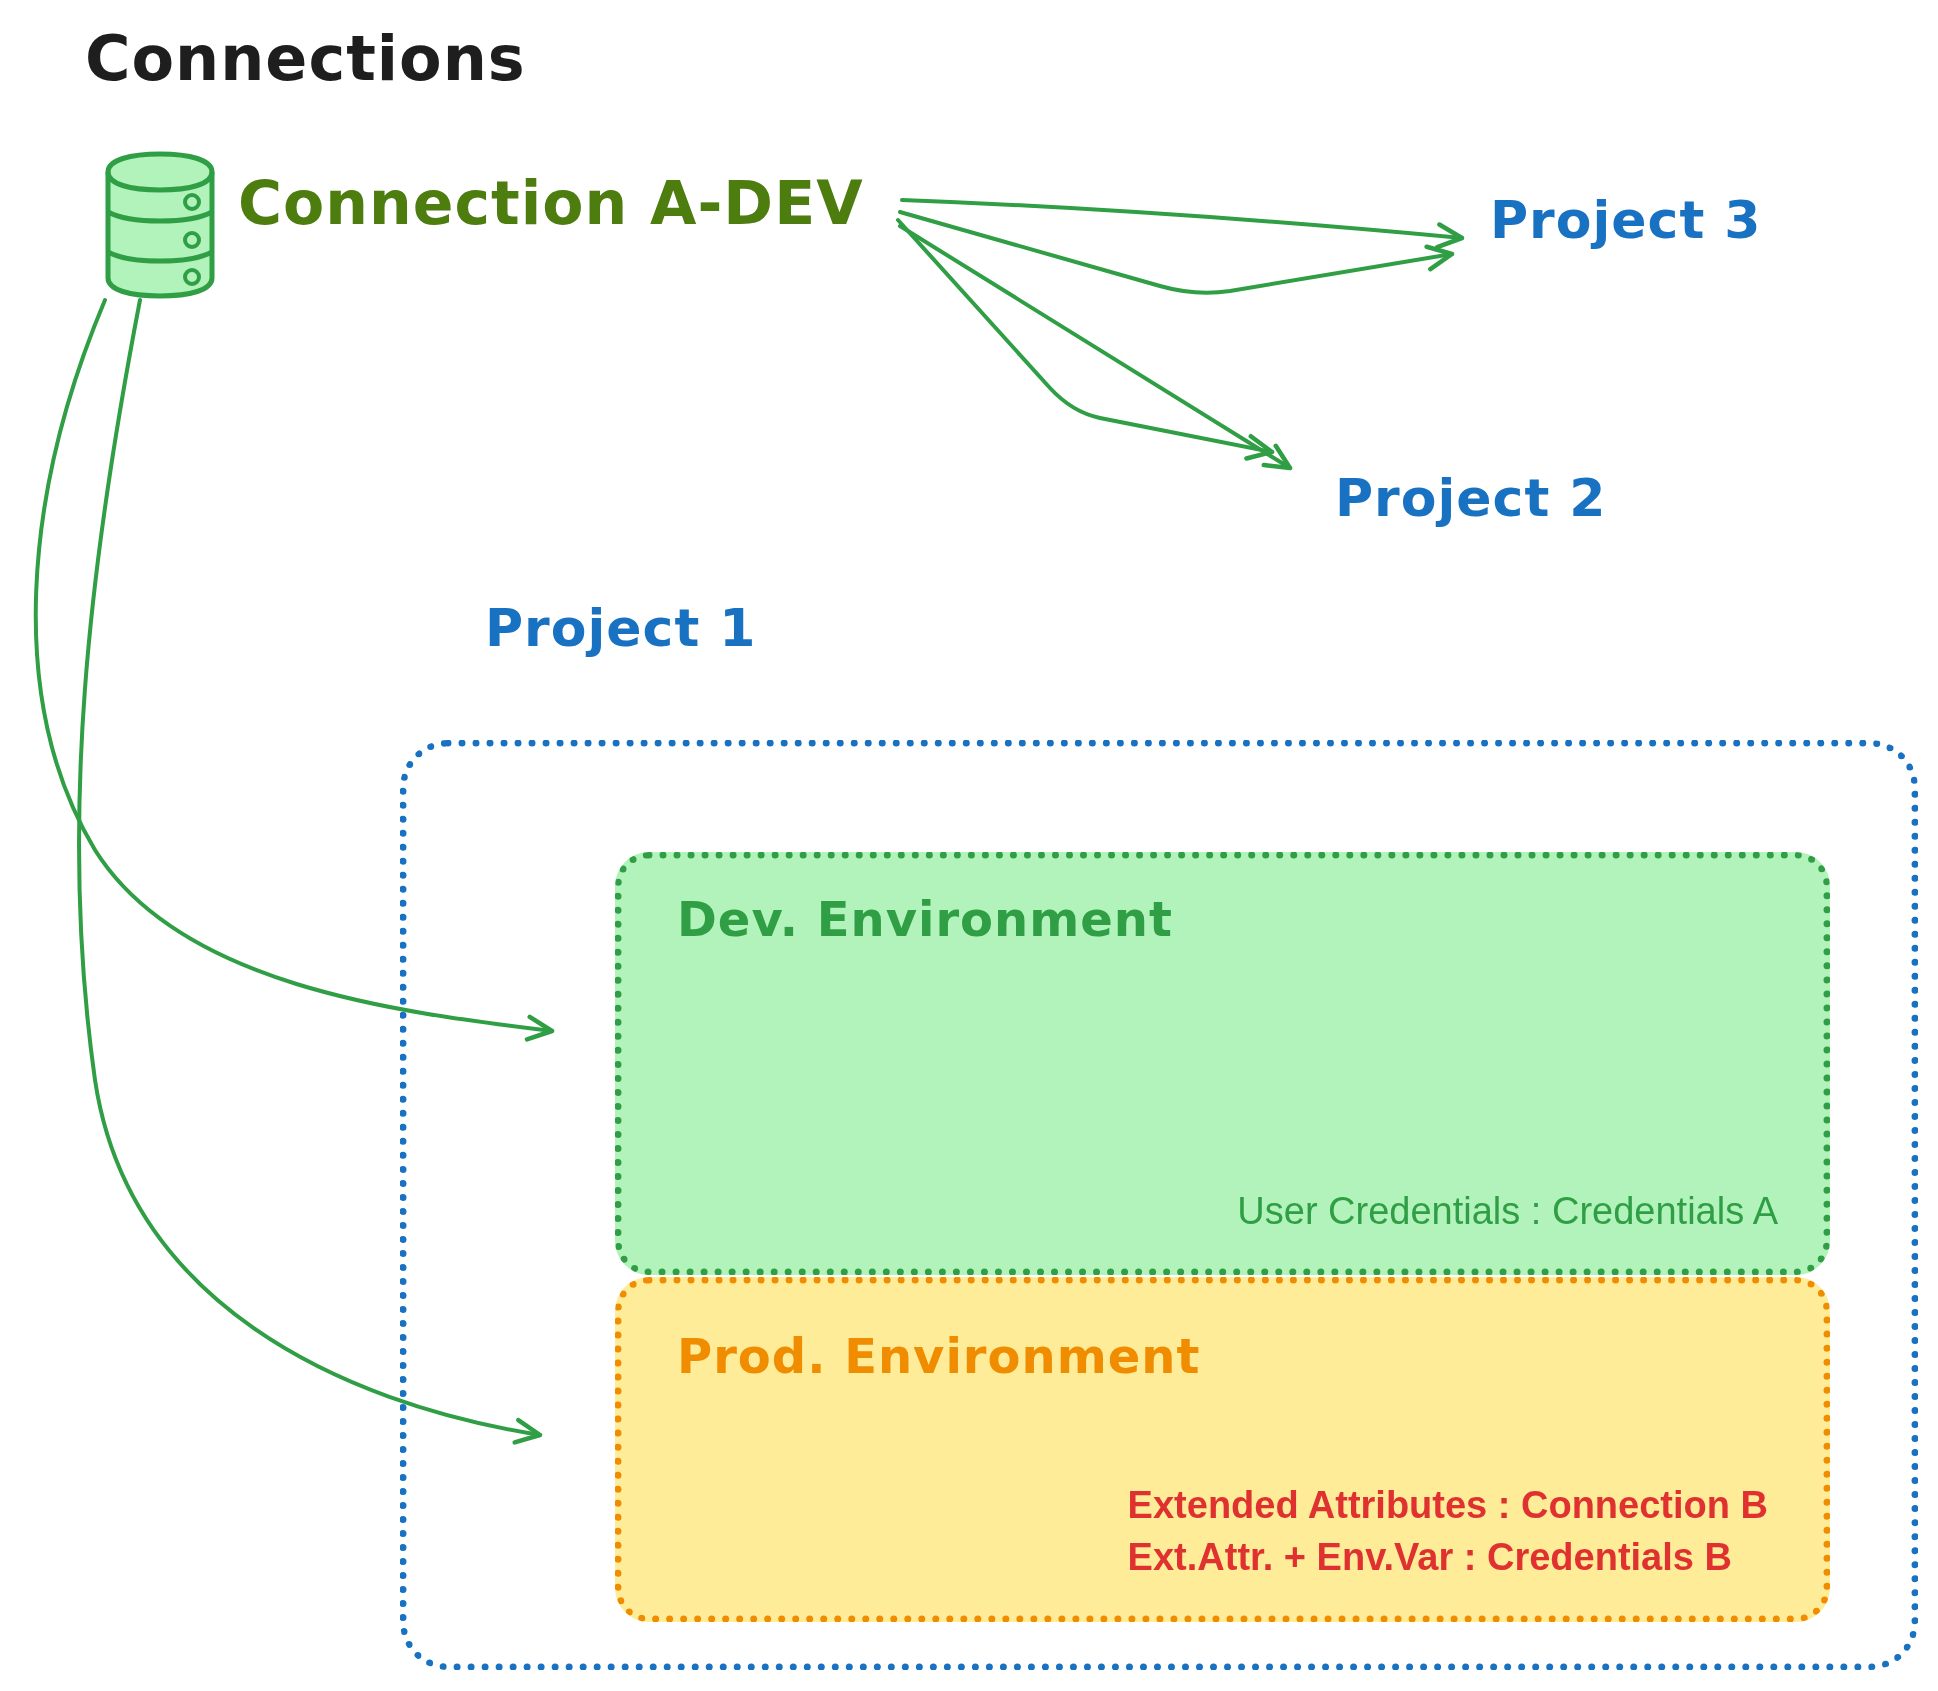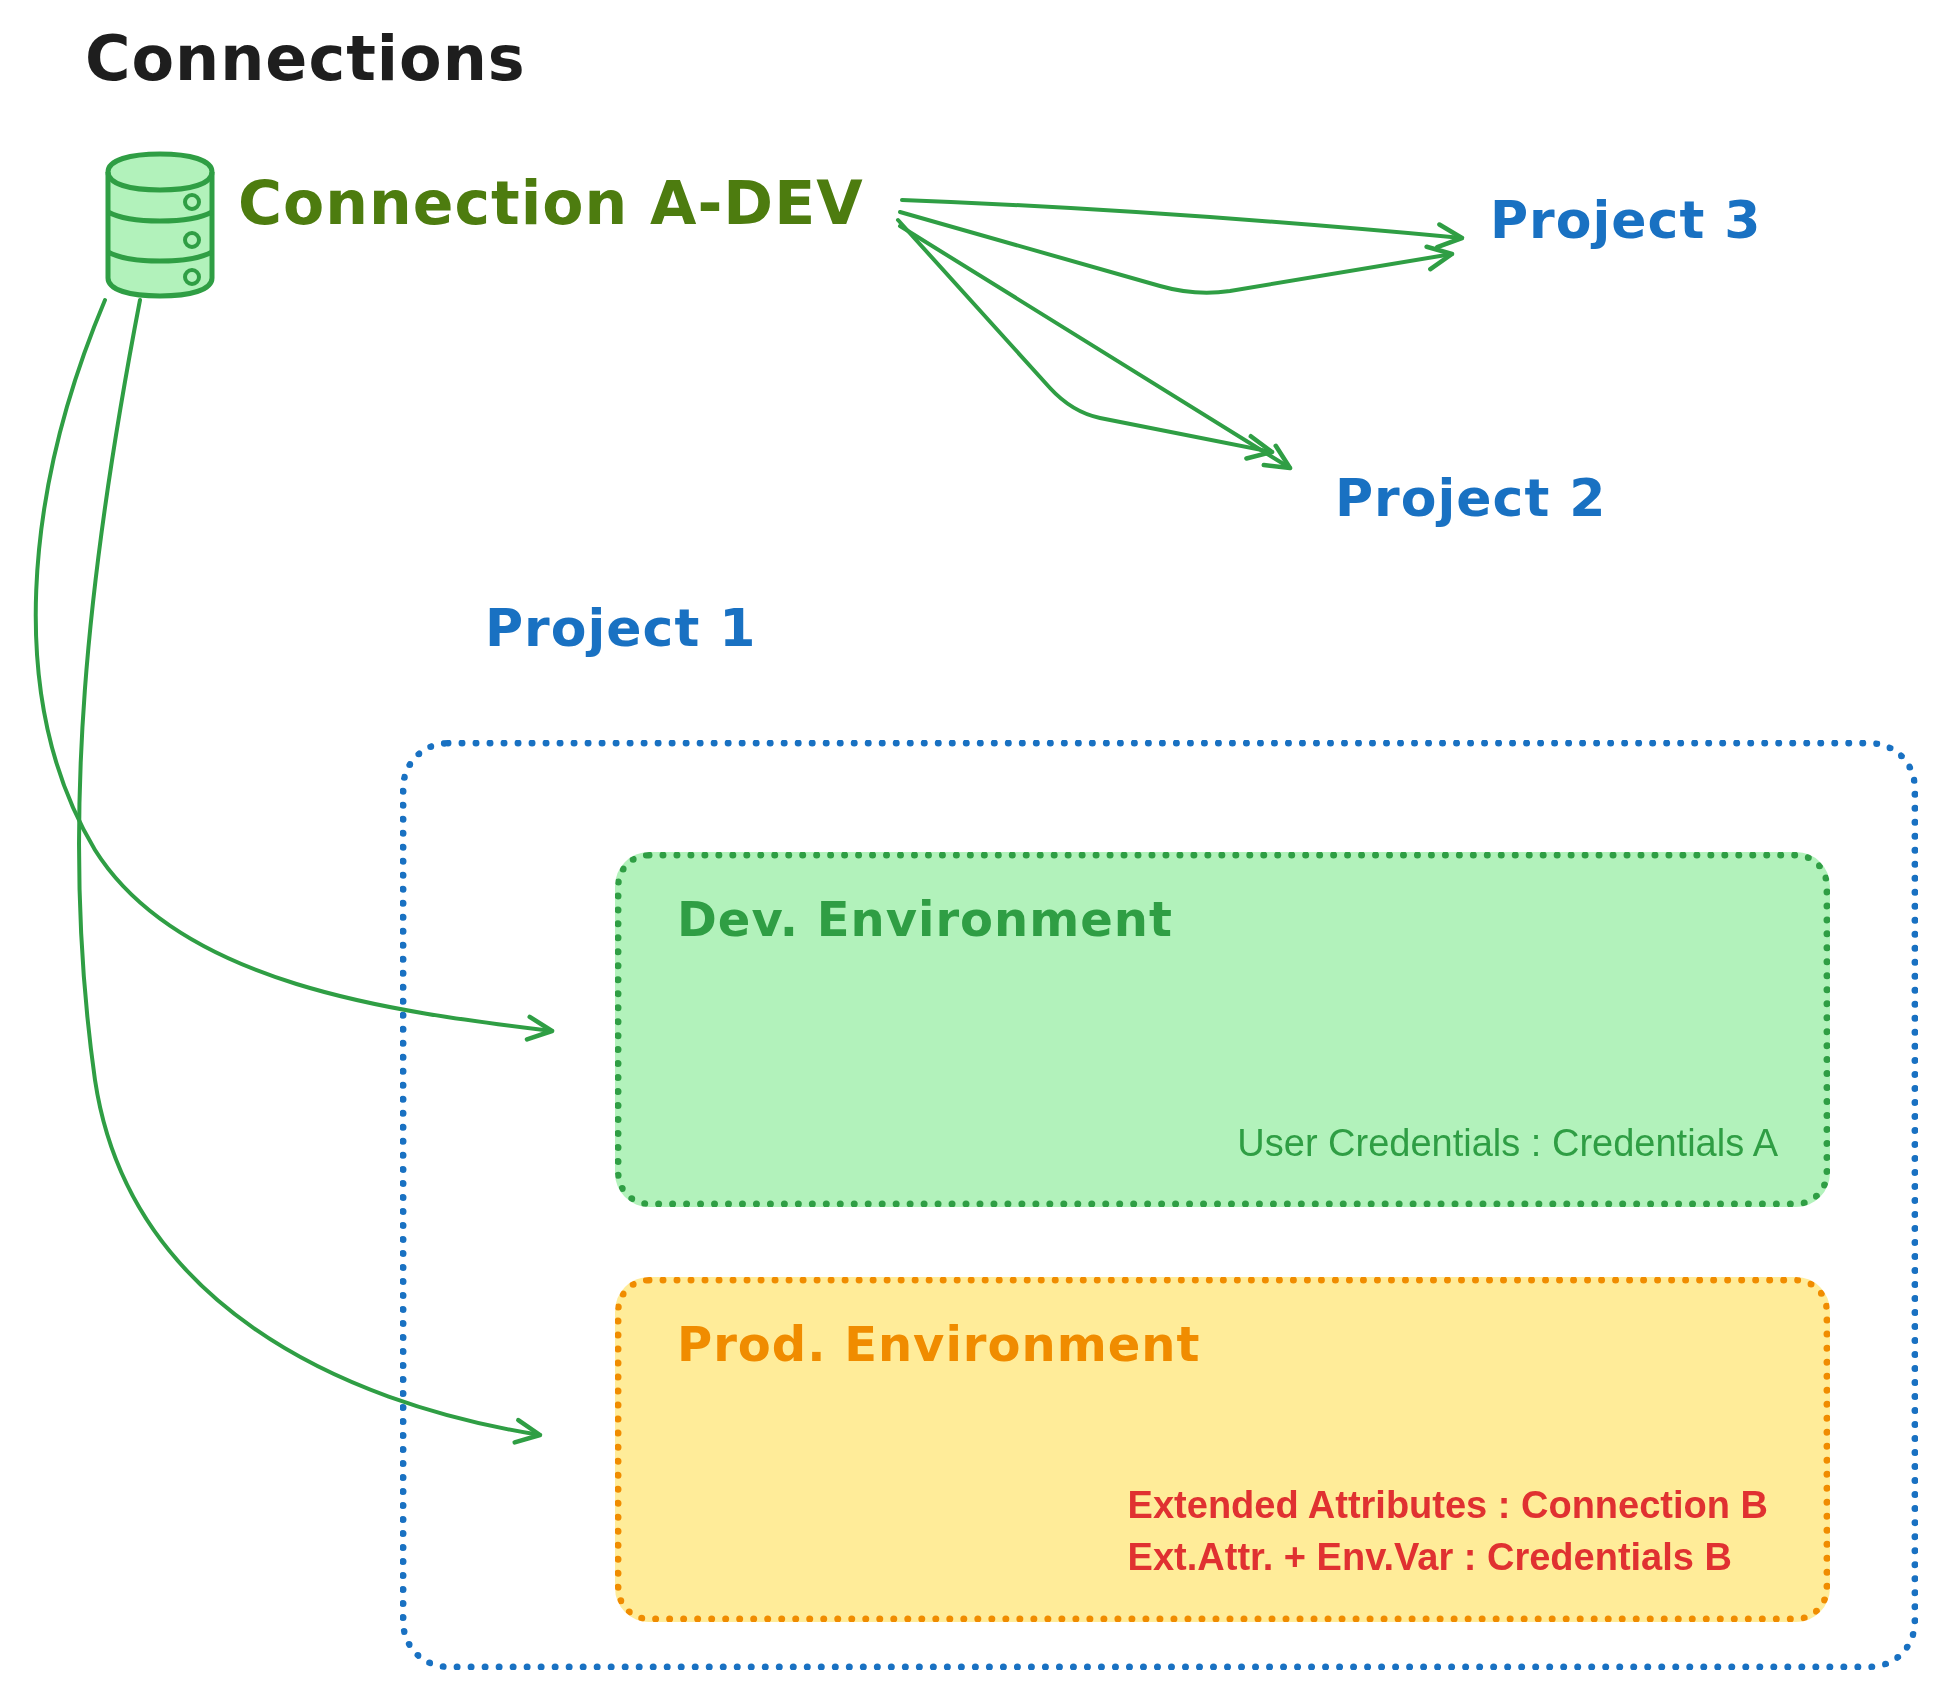--- a/index.html
+++ b/index.html
@@ -35,36 +35,36 @@
     border: 7px dotted #1971c2;
     border-radius: 48px;
     background: transparent;
   }
   .env {
     position: absolute;
     width: 1215px;
     border-radius: 34px;
   }
   .env.dev {
-    left: 208px; top: 105px; height: 355px;
+    left: 208px; top: 105px; height: 423px;
     background: #b2f2bb;
     border: 7px dotted #2f9e44;
   }
   .env.prod {
     left: 208px; top: 530px; height: 345px;
     background: #ffec99;
     border: 7px dotted #f08c00;
   }
   .env-title {
     position: absolute; left: 55px; top: 32px;
     font-size: 48px; font-weight: 700; letter-spacing: 1px;
     white-space: nowrap;
   }
   .dev-title { color: #2f9e44; }
-  .prod-title { color: #f08c00; }
+  .prod-title { color: #f08c00; margin-top: 12px; }
   .mono {
     font-family: Liberation Sans, sans-serif;
     font-size: 38px;
     white-space: nowrap;
   }
   .dev-cred {
     position: absolute; right: 45px; bottom: 35px;
     color: #2f9e44;
   }
   .prod-cred {

